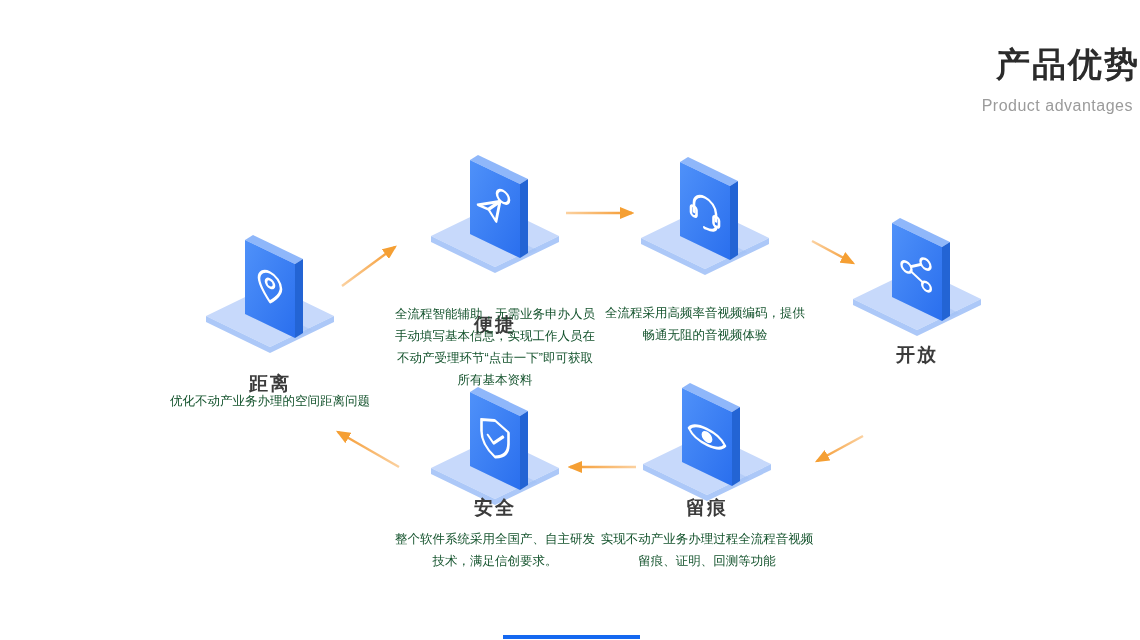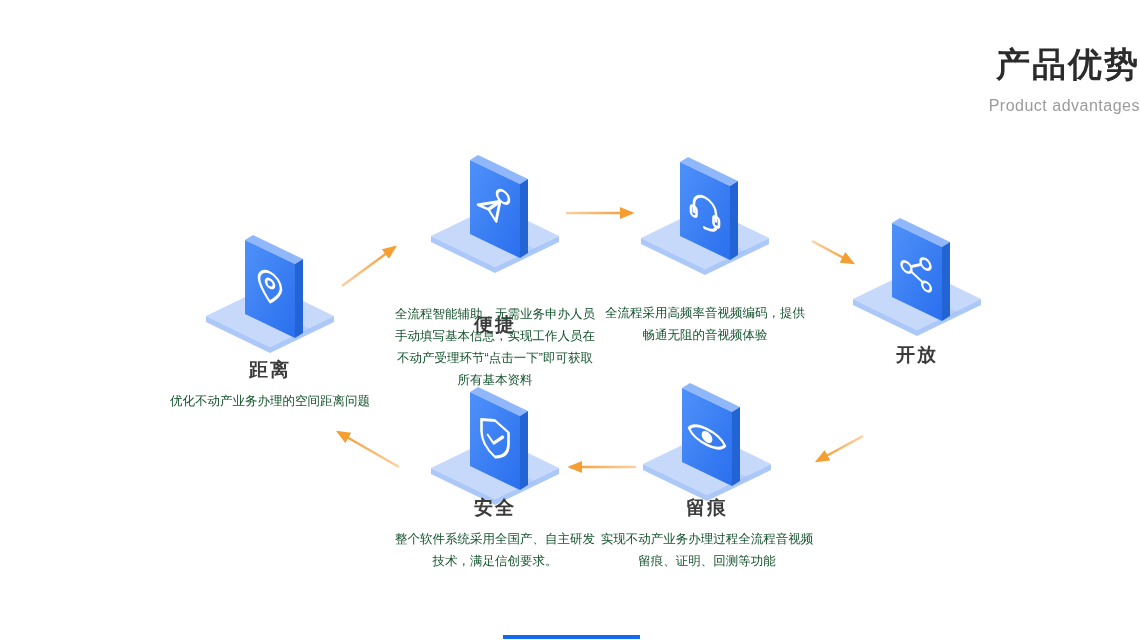--- a/index.html
+++ b/index.html
@@ -1,21 +1,21 @@
 <!DOCTYPE html>
 <html><head>
 <meta charset="utf-8">
 <style>
   html,body{margin:0;padding:0;background:#fff;}
   body{font-family:"Liberation Sans","DejaVu Sans",sans-serif;}
   .slide{position:relative;width:1140px;height:640px;background:#ffffff;overflow:hidden;}
 
   .header{position:absolute;top:42px;left:0;width:100%;text-align:right;}
   .header .title{margin:0;font-size:34px;font-weight:700;color:#2b2b2b;letter-spacing:2px;}
-  .header .subtitle{margin:9px 0 0;font-size:16px;color:#9b9b9b;letter-spacing:.5px;}
+  .header .subtitle{margin:9px 7px 0;font-size:16px;color:#9b9b9b;letter-spacing:.5px;}
 
   .node{position:absolute;width:240px;height:280px;}
   .node svg.pedestal{position:absolute;left:45px;top:0;}
   .node .node-title{position:absolute;left:0;width:100%;text-align:center;
     font-size:19px;font-weight:700;color:#3b3b3b;letter-spacing:2px;}
   .node .node-desc{position:absolute;left:50%;transform:translateX(-50%);
     text-align:center;font-size:12.5px;color:#14532d;line-height:22px;}
 
   .arrow{position:absolute;}
   .footer-bar{position:absolute;left:503px;top:635px;width:137px;height:4px;background:#1568F0;}
@@ -72,21 +72,21 @@
       <polygon points="11,127 75,158 139,127 139,133 75,164 11,133" fill="#ACC8F8"></polygon>
       <polygon points="50,125 100,149 117,141 67,117" fill="#9FBEF5" opacity="0.45"></polygon>
       <polygon points="50,51 58,46 108,70 100,75" fill="#8FB7FA"></polygon>
       <polygon points="100,75 108,70 108,144 100,149" fill="#2364D4"></polygon>
       <polygon points="50,51 100,75 100,149 50,125" fill="url(#gradPanel)"></polygon>
       <g transform="translate(50,51) skewY(25.6)" stroke="#fff" stroke-width="2.6" fill="none" stroke-linecap="round" stroke-linejoin="round">
         <path d="M25,20.5 a11,11 0 0 1 11,11 c0,7.8 -11,18.5 -11,18.5 c0,0 -11,-10.7 -11,-18.5 a11,11 0 0 1 11,-11 Z"></path>
         <circle cx="25" cy="31.5" r="4"></circle>
       </g>
     </svg>
-    <div class="node-title" style="top:168px;">距离</div>
+    <div class="node-title" style="top:182px;">距离</div>
     <div class="node-desc" style="top:201px;width:240px;">优化不动产业务办理的空间距离问题</div>
   </div>
 
   <div class="node" style="left:375px;top:109px;">
     <svg class="pedestal" width="150" height="170" viewBox="0 0 150 170">
       <polygon points="75,96 139,127 75,158 11,127" fill="#C7D9FB"></polygon>
       <polygon points="11,127 75,158 139,127 139,133 75,164 11,133" fill="#ACC8F8"></polygon>
       <polygon points="50,125 100,149 117,141 67,117" fill="#9FBEF5" opacity="0.45"></polygon>
       <polygon points="50,51 58,46 108,70 100,75" fill="#8FB7FA"></polygon>
       <polygon points="100,75 108,70 108,144 100,149" fill="#2364D4"></polygon>

